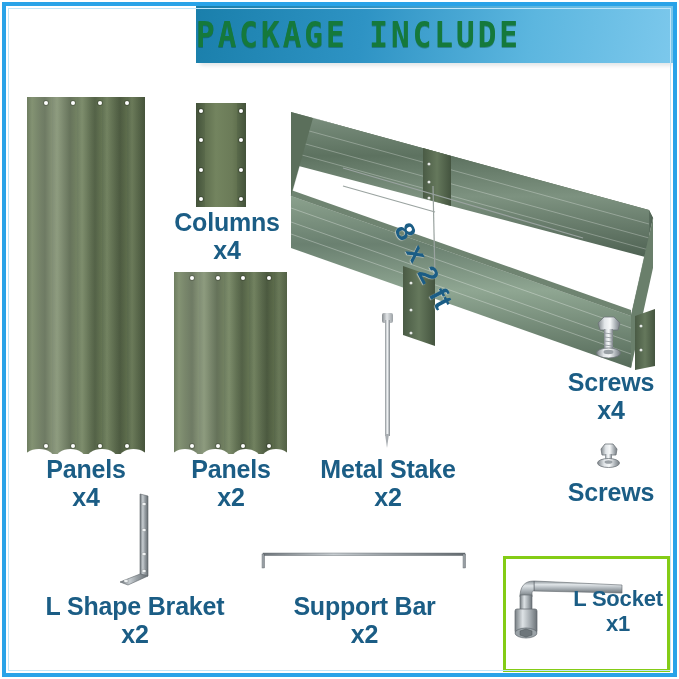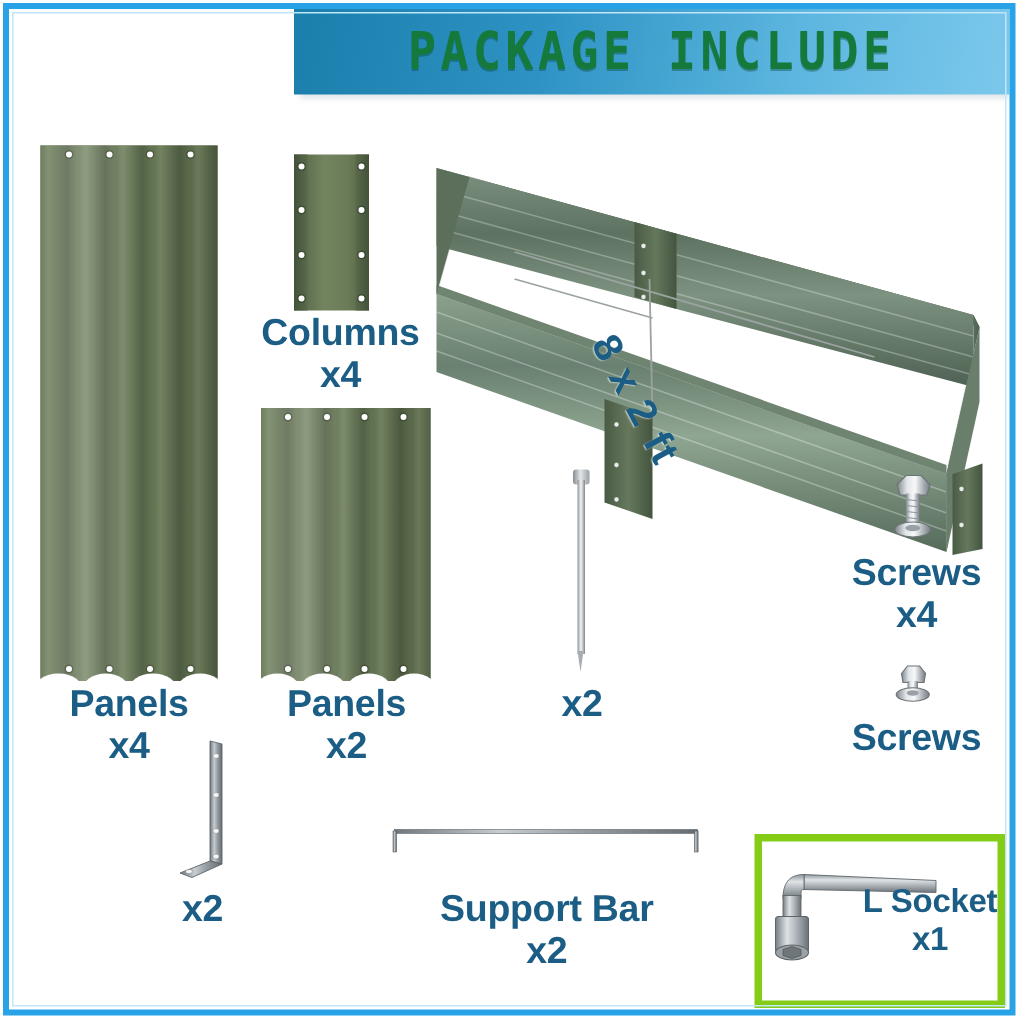--- a/index.html
+++ b/index.html
@@ -34,21 +34,20 @@
   }
 
   
   .banner {
     position: absolute;
     left: 196px; top: 6px;
     width: 477px; height: 57px;
     background: linear-gradient(100deg, #1a7fab 0%, #2e93c4 35%, #5cb6df 70%, #7cc8ec 100%);
     display: flex;
     align-items: center;
-    justify-content: center;
     z-index: 20;
   }
   .banner-shadow {
     position: absolute;
     left: 200px; top: 61px;
     width: 473px; height: 4px;
     background: rgba(120,140,150,0.30);
     filter: blur(2px);
     z-index: 19;
   }
@@ -244,21 +243,21 @@
     left: 259px; top: 551px;
     width: 210px; height: 22px;
   }
   .supbar svg { display:block; width:100%; height:100%; }
 
   
   .socketbox {
     position: absolute;
     left: 503px; top: 556px;
     width: 167px; height: 116px;
-    border: 5px solid #84cc16;
+    border: 3px solid #84cc16;
     background: #ffffff;
   }
   .socket-art {
     position: absolute;
     left: 4px; top: 6px;
     width: 120px; height: 78px;
   }
   .socket-art svg { display:block; width:100%; height:100%; }
   .socketbox .cap { position: absolute; }
 </style>
@@ -422,20 +421,21 @@
     </svg>
     <div class="bed-dim">8 x 2 ft</div>
   </div>
 
   <div class="stake">
     <div class="head"></div>
     <div class="shaft"></div>
     <div class="tip"></div>
   </div>
   <div class="cap" style="left:308px; top:455px; width:160px;">
+    <span>Metal Stake</span>
     <span class="qty">x2</span>
   </div>
 
   <div class="screw-big">
     <svg viewBox="0 0 40 52">
       <defs>
         <linearGradient id="gSteel" x1="0" y1="0" x2="1" y2="0">
           <stop offset="0" stop-color="#7e858a"></stop>
           <stop offset="0.3" stop-color="#e2e6e9"></stop>
           <stop offset="0.55" stop-color="#f6f8f9"></stop>
@@ -492,20 +492,21 @@
       <g fill="#f2f5f6" stroke="rgba(0,0,0,0.25)" stroke-width="0.5">
         <ellipse cx="36" cy="12" rx="2" ry="1.6"></ellipse>
         <ellipse cx="36" cy="38" rx="2" ry="1.6"></ellipse>
         <ellipse cx="36" cy="62" rx="2" ry="1.6"></ellipse>
         <ellipse cx="36" cy="79" rx="2" ry="1.6"></ellipse>
         <ellipse cx="18" cy="89" rx="2.2" ry="1.4"></ellipse>
       </g>
     </svg>
   </div>
   <div class="cap" style="left:5px; top:592px; width:260px;">
+    <span>L Shape Braket</span>
     <span class="qty">x2</span>
   </div>
 
   <div class="supbar">
     <svg viewBox="0 0 210 22">
       <rect x="4" y="2" width="202" height="2.6" fill="url(#gBar)" stroke="#5b6267" stroke-width="0.4"></rect>
       <rect x="3" y="3" width="2.4" height="14" fill="url(#gBar)" stroke="#5b6267" stroke-width="0.4"></rect>
       <rect x="204" y="3" width="2.4" height="14" fill="url(#gBar)" stroke="#5b6267" stroke-width="0.4"></rect>
     </svg>
   </div>

